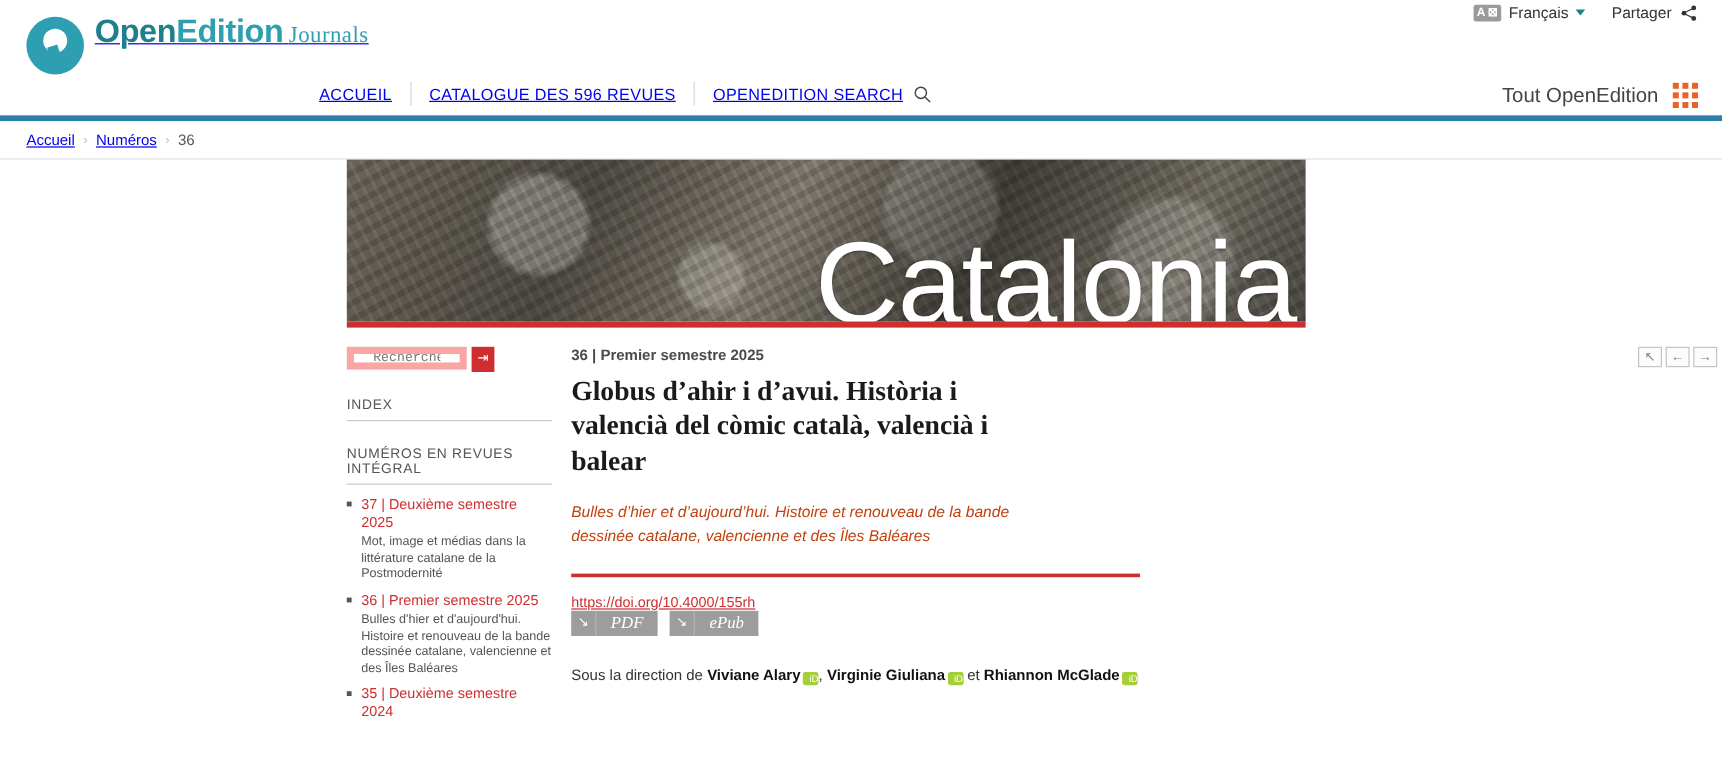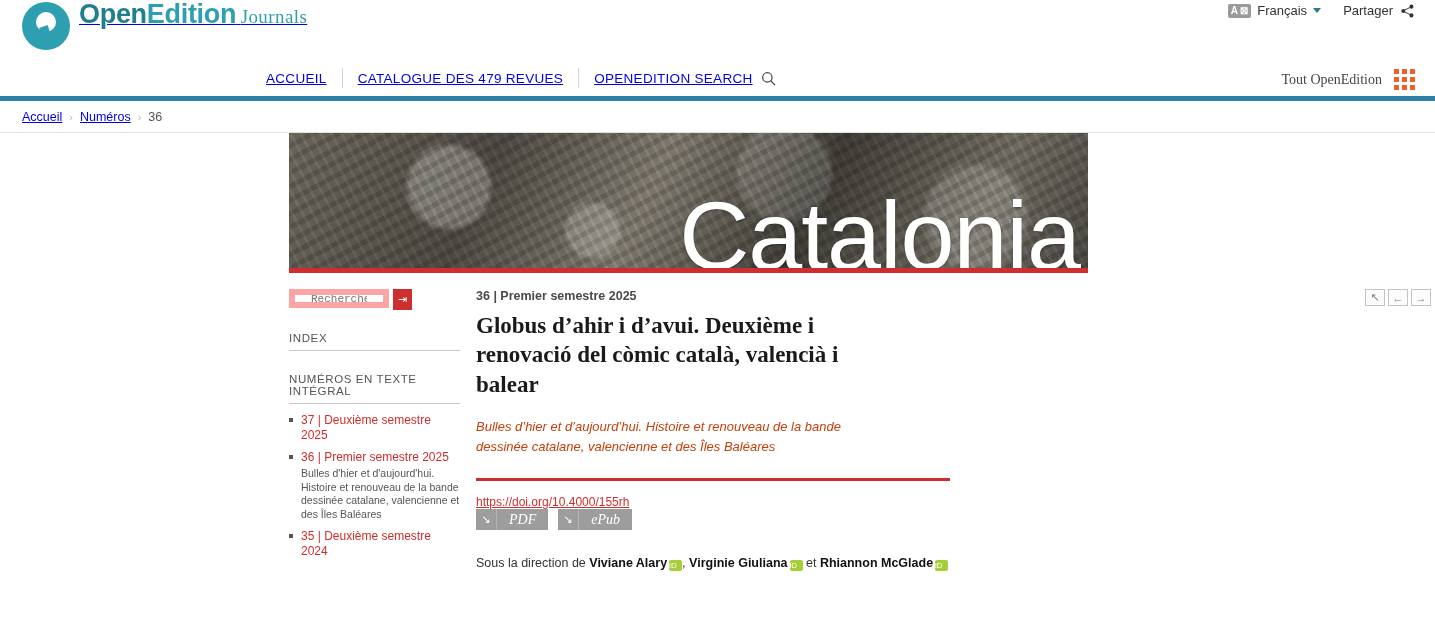--- a/index.html
+++ b/index.html
@@ -13,21 +13,21 @@
   }
 
   
   .oe-header {
     position: relative;
     height: 96px;
     background: #ffffff;
   }
   .oe-logo {
     position: absolute;
-    left: 22px; top: 0px;
+    left: 22px; top: 12px;
     display: flex;
     align-items: flex-start;
   }
   .oe-logo-mark {
     width: 48px; height: 48px;
     border-radius: 50%;
     background: #2e9fb0;
     position: relative;
     margin-top: 2px;
   }
@@ -116,23 +116,22 @@
     display: flex; align-items: center; gap: 8px;
     height: 20px;
   }
   .oe-nav .navitem:first-child { padding-left: 0; }
   .oe-nav .navitem:last-child { border-right: none; }
 
   .oe-allsites {
     position: absolute;
     right: 20px; bottom: 6px;
     display: flex; align-items: center; gap: 12px;
-    font-size: 14px;
+    font-size: 17px;
     color: #444;
-    font-family: Liberation Serif, serif;
   }
   .grid-icon {
     display: grid;
     grid-template-columns: repeat(3, 5px);
     grid-auto-rows: 5px;
     gap: 3px;
   }
   .grid-icon i { background: #e8622a; display: block; width: 5px; height: 5px; }
 
   .blue-rule { height: 5px; background: #2d7fa5; }
@@ -353,21 +352,21 @@
   }
   .directors b { color: #111; }
   .orcid {
     display: inline-block;
     vertical-align: -1px;
     width: 13px; height: 11px;
     background: #a6ce39;
     border-radius: 2px;
     color: #fff;
     font-size: 8px;
-    text-align: left;
+    text-align: right;
     line-height: 11px;
     margin-left: 2px;
   }
 </style>
 </head>
 <body>
 
 <div class="oe-header">
 
   <a class="oe-logo" href="#">
@@ -397,21 +396,21 @@
         <line x1="4.5" y1="9" x2="11.3" y2="12.2" stroke="#333" stroke-width="1.1"></line>
       </svg>
     </div>
   </div>
 
   <nav class="oe-nav">
     <a class="navitem" href="#">
       <span>ACCUEIL</span>
     </a>
     <a class="navitem" href="#">
-      <span>CATALOGUE DES 479 REVUES</span>
+      <span>CATALOGUE DES 596 REVUES</span>
     </a>
     <a class="navitem" href="#">
       <span>OPENEDITION SEARCH</span>
       <svg width="15" height="15" viewBox="0 0 16 16">
         <circle cx="6.8" cy="6.8" r="5" fill="none" stroke="#444" stroke-width="1.3"></circle>
         <line x1="10.4" y1="10.4" x2="15" y2="15" stroke="#444" stroke-width="1.3"></line>
       </svg>
     </a>
   </nav>
 
@@ -453,24 +452,25 @@
   <aside class="sidebar">
     <div class="sidebar-inner">
 
       <div class="search-row">
         <input class="search-input" type="text" placeholder="Recherche" style="">
         <button class="search-btn">⇥</button>
       </div>
 
       <div class="side-head">INDEX</div>
 
-      <div class="side-head">NUMÉROS EN TEXTE INTÉGRAL</div>
+      <div class="side-head">NUMÉROS EN REVUES INTÉGRAL</div>
       <ul class="side-list">
         <li>
           <span class="issue-label">37 | Deuxième semestre 2025</span>
+          <span class="issue-desc">Mot, image et médias dans la littérature catalane de la Postmodernité</span>
         </li>
         <li>
           <span class="issue-label">36 | Premier semestre 2025</span>
           <span class="issue-desc">Bulles d'hier et d'aujourd'hui. Histoire et renouveau de la bande dessinée catalane, valencienne et des Îles Baléares</span>
         </li>
         <li>
           <span class="issue-label">35 | Deuxième semestre 2024</span>
           
         </li>
       </ul>
@@ -482,21 +482,21 @@
     <div class="content-inner">
 
       <div class="art-nav">
         <div class="nav-sq">↖</div>
         <div class="nav-sq">←</div>
         <div class="nav-sq">→</div>
       </div>
 
       <div class="issue-no">36 | Premier semestre 2025</div>
 
-      <h1 class="art-title">Globus d’ahir i d’avui. Deuxième i renovació del còmic català, valencià i balear</h1>
+      <h1 class="art-title">Globus d’ahir i d’avui. Història i valencià del còmic català, valencià i balear</h1>
 
       <div class="art-subtitle">Bulles d’hier et d’aujourd’hui. Histoire et renouveau de la bande dessinée catalane, valencienne et des Îles Baléares</div>
 
       <div class="red-rule"></div>
 
       <a class="doi-link" href="#" style="display:block;">https://doi.org/10.4000/155rh</a>
 
       <div class="dl-row">
         <div class="dl-btn">
           <span class="arrow">↘</span>

